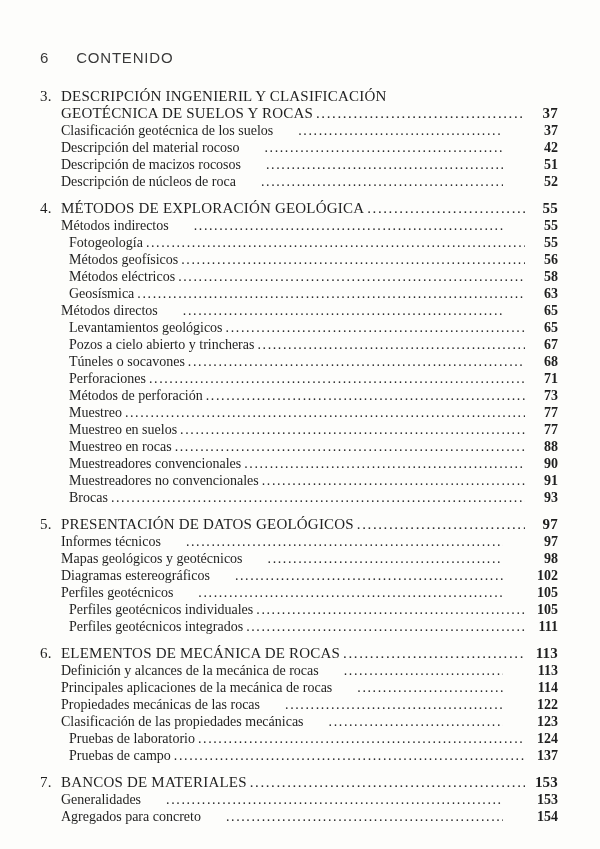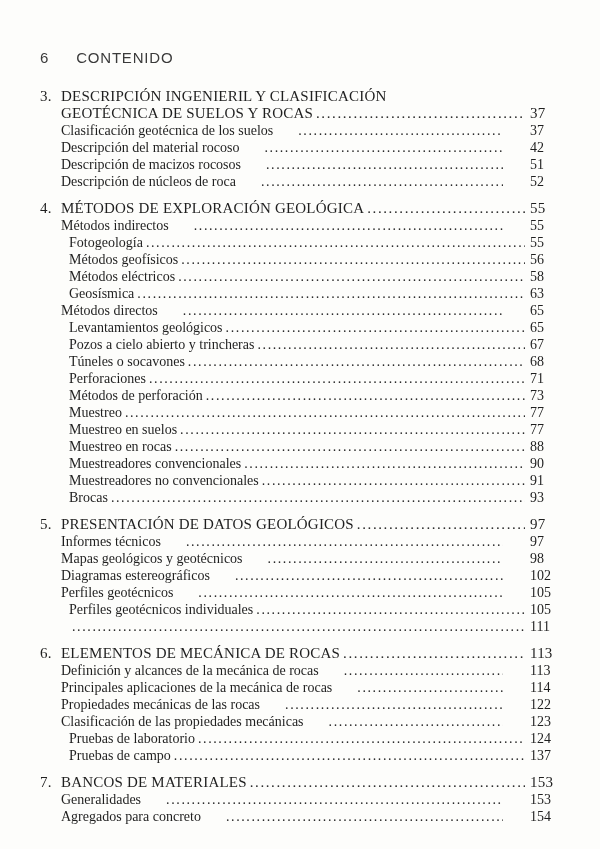--- a/index.html
+++ b/index.html
@@ -58,20 +58,22 @@
   }
   .leader::after {
     content: "......................................................................................................................................";
     letter-spacing: 1.6px;
     color: #2a2a2a;
   }
   .leader.hidden { visibility: hidden; }
   .page-num {
     flex: 0 0 auto;
     min-width: 28px;
+    text-align: right;
+    font-weight: bold;
   }
   .entry-row.lvl1 { padding-left: 21px; gap: 22px; }
   .entry-row.lvl2 { padding-left: 29px; }
 </style>
 </head>
 <body>
 
 <div class="page">
   <div class="running-header">
     <span class="pgnum">6</span><span class="htitle">CONTENIDO</span>
@@ -230,20 +232,21 @@
           <span class="label">Perfiles geotécnicos</span>
           <span class="leader"></span>
           <span class="page-num">105</span>
         </div>
         <div class="row entry-row lvl2">
           <span class="label">Perfiles geotécnicos individuales</span>
           <span class="leader"></span>
           <span class="page-num">105</span>
         </div>
         <div class="row entry-row lvl2">
+          <span class="label">Perfiles geotécnicos integrados</span>
           <span class="leader"></span>
           <span class="page-num">111</span>
         </div>
       </div>
       <div class="section">
         <div class="row heading-row">
           <span class="num">6.</span>
           <span class="label">ELEMENTOS DE MECÁNICA DE ROCAS</span>
           <span class="leader"></span>
           <span class="page-num">113</span>

